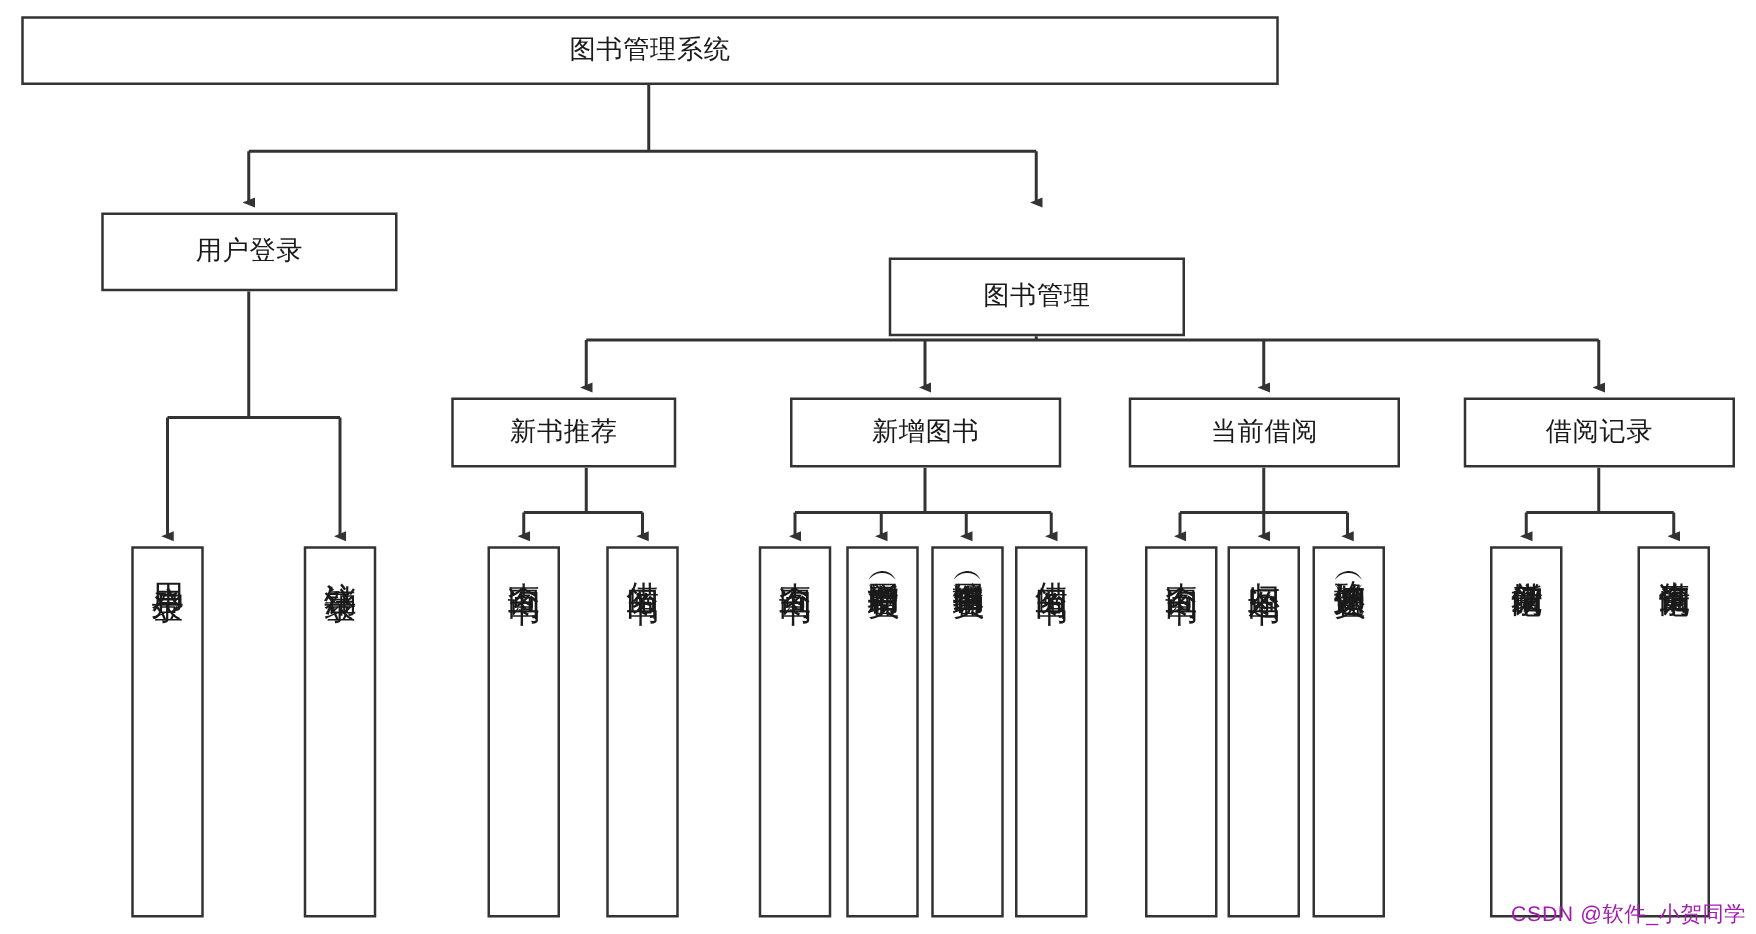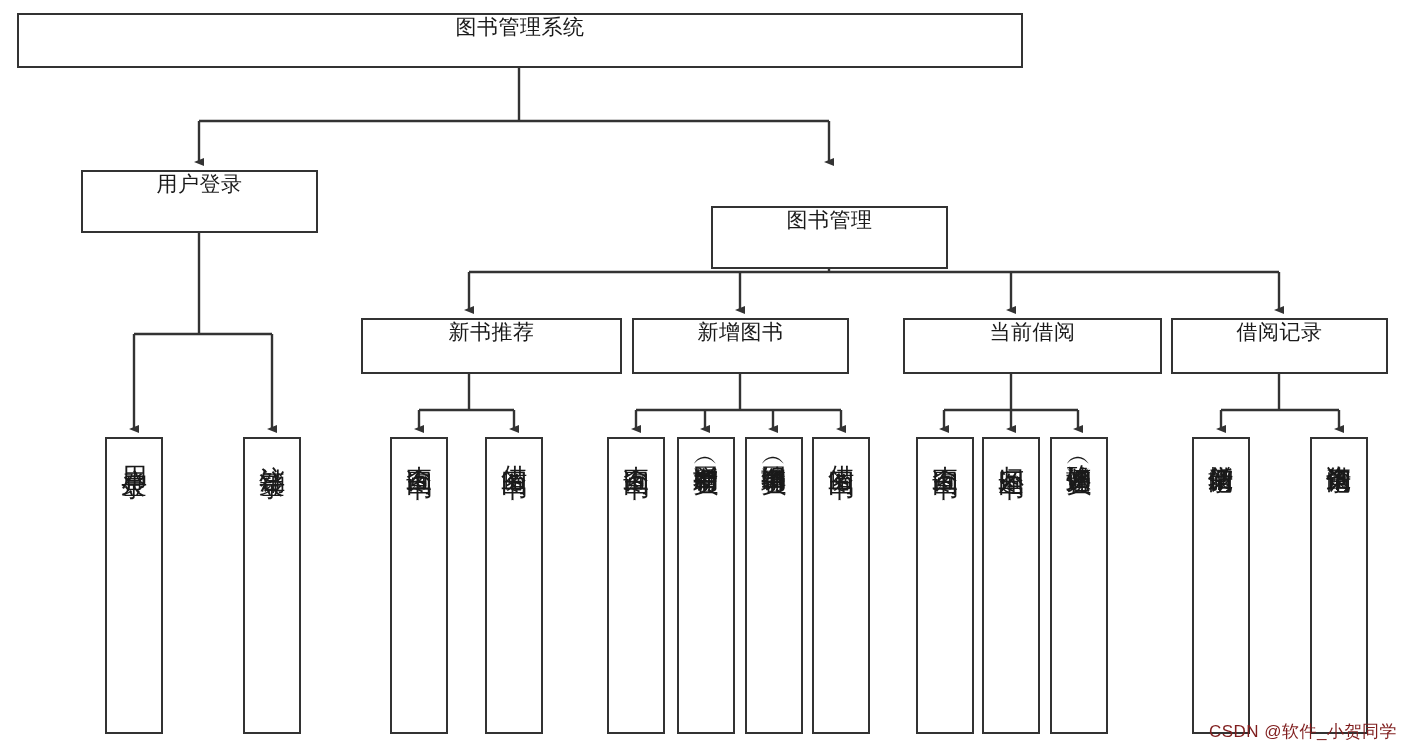--- a/index.html
+++ b/index.html
@@ -26,21 +26,21 @@
     width: 1405px;
     height: 747px;
     pointer-events: none;
   }
   .node {
     position: absolute;
     box-sizing: border-box;
     border: 2px solid #333333;
     background: #ffffff;
     display: flex;
-    align-items: flex-start;
+    align-items: center;
     justify-content: center;
     color: #1a1a1a;
   }
   .node .label {
     display: block;
     text-align: center;
     line-height: 1.18;
     white-space: pre;
   }
   .node.horiz .label {
@@ -61,21 +61,21 @@
   }
   .node.vert.tall .label {
     font-size: 25px;
     letter-spacing: 1px;
   }
   #watermark {
     position: absolute;
     right: 8px;
     bottom: 4px;
     font-size: 17px;
-    color: #7f1d1d;
+    color: #a21caf;
     letter-spacing: 0.5px;
     user-select: none;
   }
 </style>
 </head>
 <body>
 
 <div id="diagram-root">
 
   <svg class="edges" viewBox="0 0 1405 747" xmlns="http://www.w3.org/2000/svg">
@@ -132,27 +132,27 @@
     <span class="label">图书管理系统</span>
   </div>
 
   <div class="node horiz" style="left:81px; top:170px; width:237px; height:63px;">
     <span class="label">用户登录</span>
   </div>
   <div class="node horiz" style="left:711px; top:170px; width:237px; height:63px;margin-top:36px;">
     <span class="label">图书管理</span>
   </div>
 
-  <div class="node horiz" style="left:361px; top:318px; width:261px; height:56px;">
+  <div class="node horiz" style="left:361px; top:318px; width:180px; height:56px;">
     <span class="label">新书推荐</span>
   </div>
   <div class="node horiz" style="left:632px; top:318px; width:217px; height:56px;">
     <span class="label">新增图书</span>
   </div>
-  <div class="node horiz" style="left:903px; top:318px; width:259px; height:56px;">
+  <div class="node horiz" style="left:903px; top:318px; width:217px; height:56px;">
     <span class="label">当前借阅</span>
   </div>
   <div class="node horiz" style="left:1171px; top:318px; width:217px; height:56px;">
     <span class="label">借阅记录</span>
   </div>
 
   <div class="node vert" style="left:105px; top:437px; width:58px; height:297px;">
     <span class="label">用户登录</span>
   </div>
   <div class="node vert" style="left:243px; top:437px; width:58px; height:297px;">

